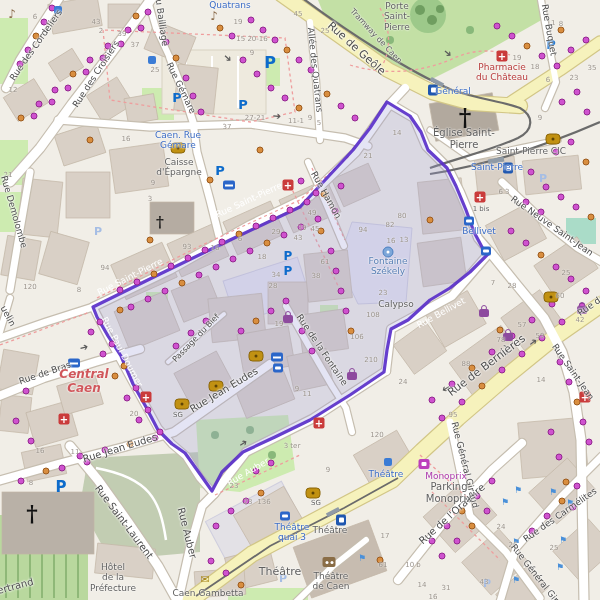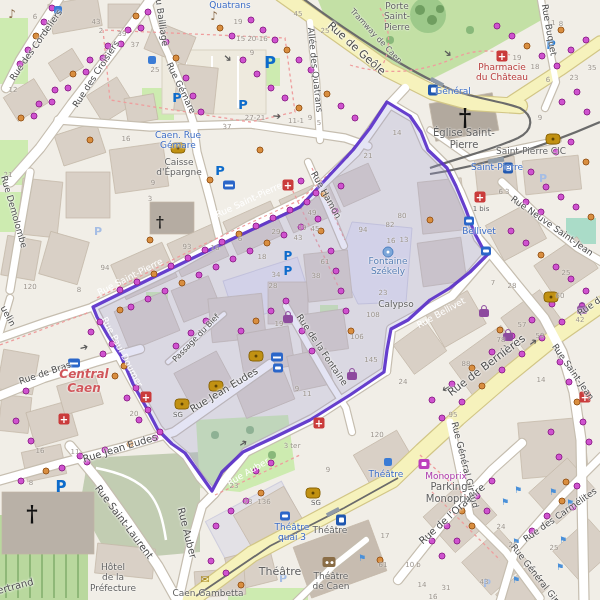--- a/index.html
+++ b/index.html
@@ -562,21 +562,21 @@
       <span class="num" style="left: 560px; top: 296px;">60</span>
       <span class="num" style="left: 580px; top: 320px;">42</span>
       <span class="num" style="left: 493px; top: 283px;">7</span>
       <span class="num" style="left: 512px; top: 286px;">28</span>
       <span class="num" style="left: 134px; top: 414px;">20</span>
       <span class="num" style="left: 279px; top: 324px;">19</span>
       <span class="num" style="left: 297px; top: 389px;">9</span>
       <span class="num" style="left: 307px; top: 394px;">11</span>
       <span class="num" style="left: 373px; top: 315px;">108</span>
       <span class="num" style="left: 357px; top: 337px;">106</span>
-      <span class="num" style="left: 371px; top: 360px;">145</span>
+      <span class="num" style="left: 371px; top: 360px;">210</span>
       <span class="num" style="left: 377px; top: 435px;">120</span>
       <span class="num" style="left: 292px; top: 446px;">3 ter</span>
       <span class="num" style="left: 522px; top: 325px;">57</span>
       <span class="num" style="left: 501px; top: 340px;">78</span>
       <span class="num" style="left: 540px; top: 336px;">59</span>
       <span class="num" style="left: 504px; top: 353px;">84</span>
       <span class="num" style="left: 466px; top: 364px;">88</span>
       <span class="num" style="left: 453px; top: 415px;">95</span>
       <span class="num" style="left: 541px; top: 380px;">14</span>
       <span class="num" style="left: 501px; top: 527px;">24</span>

